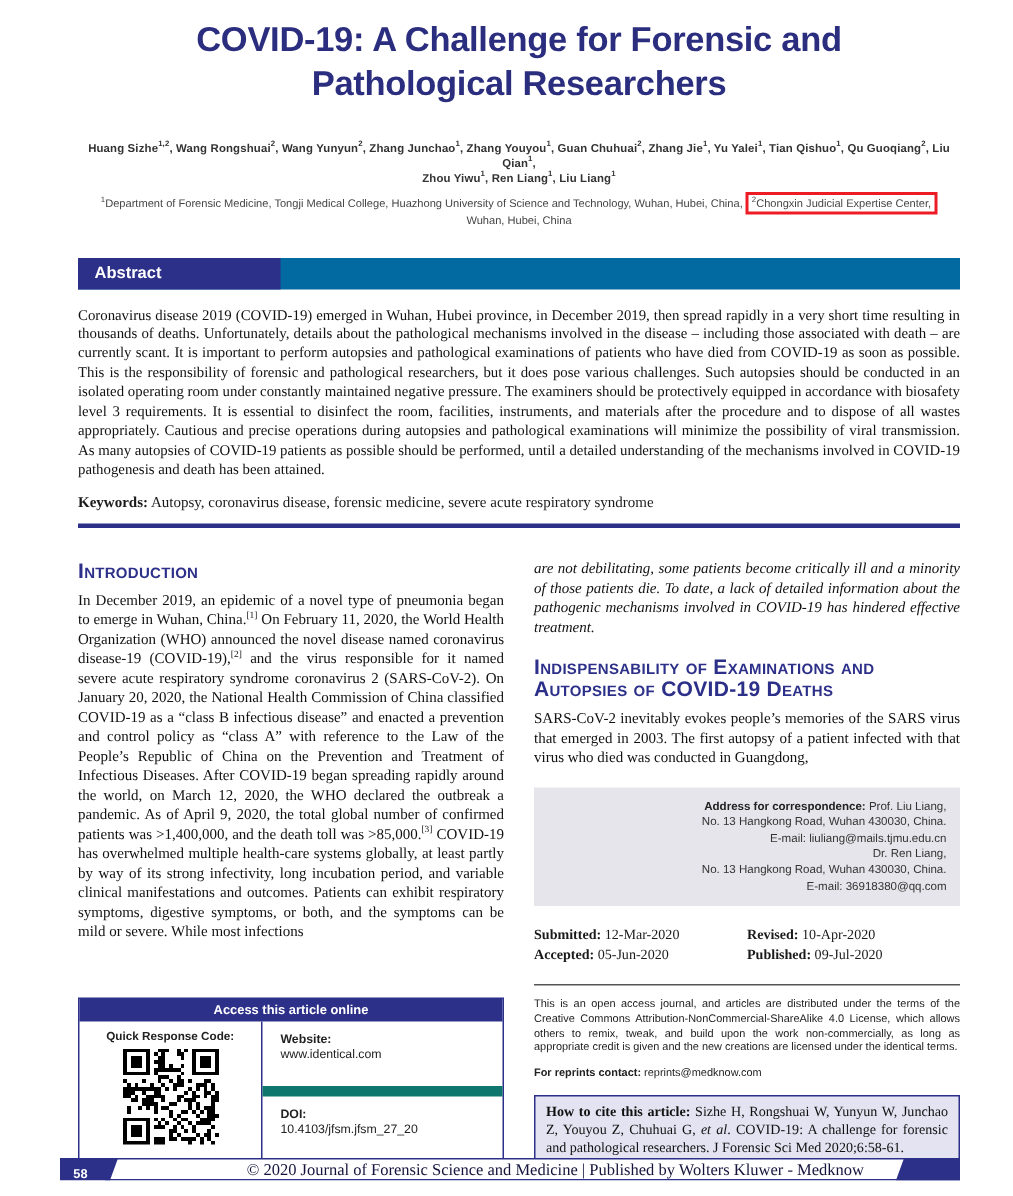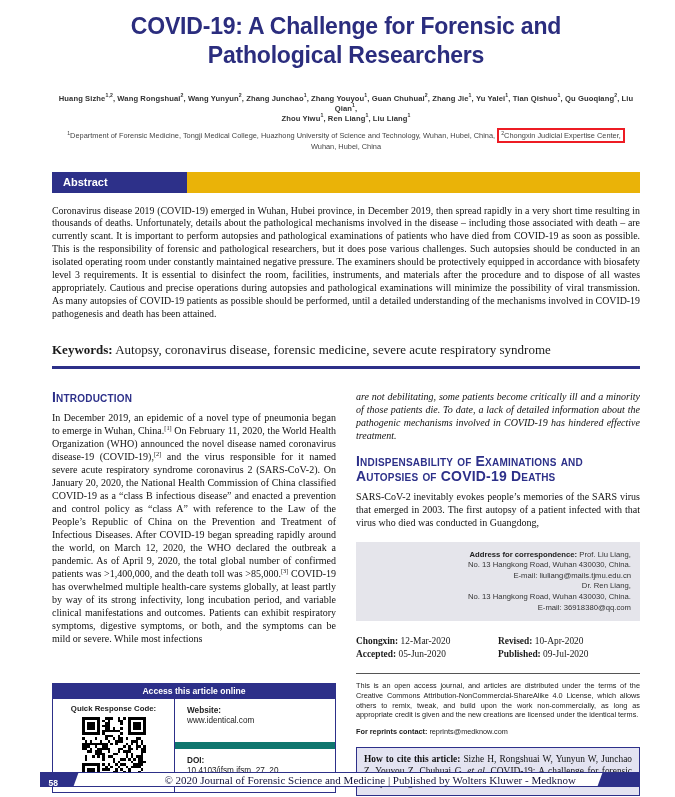--- a/index.html
+++ b/index.html
@@ -24,29 +24,29 @@
   .authors sup, .affil sup { font-size:5.2px; vertical-align:super; line-height:0; }
   .affil {
     margin-top:6px; text-align:center;
     font-family:"Liberation Sans", sans-serif; font-size:7.4px; line-height:11px; color:#444;
   }
   .red-annotation {
     display:inline-block; border:2px solid #ed1c24; padding:0 2px; margin:-2px 0;
   }
 
   
-  .abstract-bar { margin-top:20px; height:21px; background:#eab308; display:flex; }
+  .abstract-bar { margin-top:20px; height:21px; background:#0369a1; display:flex; }
   .abstract-bar .tab {
     background:#2d3089; color:#ffffff; width:135px; padding-left:11px;
     font-family:"Liberation Sans", sans-serif; font-weight:bold; font-size:11px; line-height:21px;
   }
   .abstract-text {
     margin-top:12px; font-size:9.9px; line-height:12.9px; text-align:justify; color:#111;
   }
-  .keywords { margin-top:21px; font-size:13px; }
+  .keywords { margin-top:9px; font-size:10px; }
   .thick-rule { margin-top:8px; height:3px; background:#2d3089; }
 
   
   .columns { display:flex; gap:20px; margin-top:21px; height:403px; }
   .col { width:290px; }
   .col-left { display:flex; flex-direction:column; }
   .sec-heading {
     font-family:"Liberation Sans", sans-serif; font-weight:bold; font-variant:small-caps;
     color:#2d3089; font-size:14px; line-height:15px; letter-spacing:0.2px;
   }
@@ -403,21 +403,21 @@
         <div>No. 13 Hangkong Road, Wuhan 430030, China.</div>
             <div>E-mail: liuliang@mails.tjmu.edu.cn</div>
             <div>Dr. Ren Liang,</div>
             <div>No. 13 Hangkong Road, Wuhan 430030, China.</div>
             <div>E-mail: 36918380@qq.com</div>
           </div>
       </div>
 
       <div class="dates">
 
-      <div class="date-item"><b>Chongxin:</b><span> 12-Mar-2020</span></div>
+      <div class="date-item"><b>Submitted:</b><span> 12-Mar-2020</span></div>
           <div class="date-item"><b>Revised:</b><span> 10-Apr-2020</span></div>
           <div class="date-item"><b>Accepted:</b><span> 05-Jun-2020</span></div>
           <div class="date-item"><b>Published:</b><span> 09-Jul-2020</span></div>
         </div>
 
       <p class="license">This is an open access journal, and articles are distributed under the terms of the Creative Commons Attribution-NonCommercial-ShareAlike 4.0 License, which allows others to remix, tweak, and build upon the work non-commercially, as long as appropriate credit is given and the new creations are licensed under the identical terms.</p>
       <p class="reprints"><b>For reprints contact:</b><span> reprints@medknow.com</span></p>
 
       <div class="cite-box">
         <b>How to cite this article:</b><span> Sizhe H, Rongshuai W, Yunyun W, Junchao Z, Youyou Z, Chuhuai G, </span><i>et al</i><span>. COVID-19: A challenge for forensic and pathological researchers. J Forensic Sci Med 2020;6:58-61.</span>

